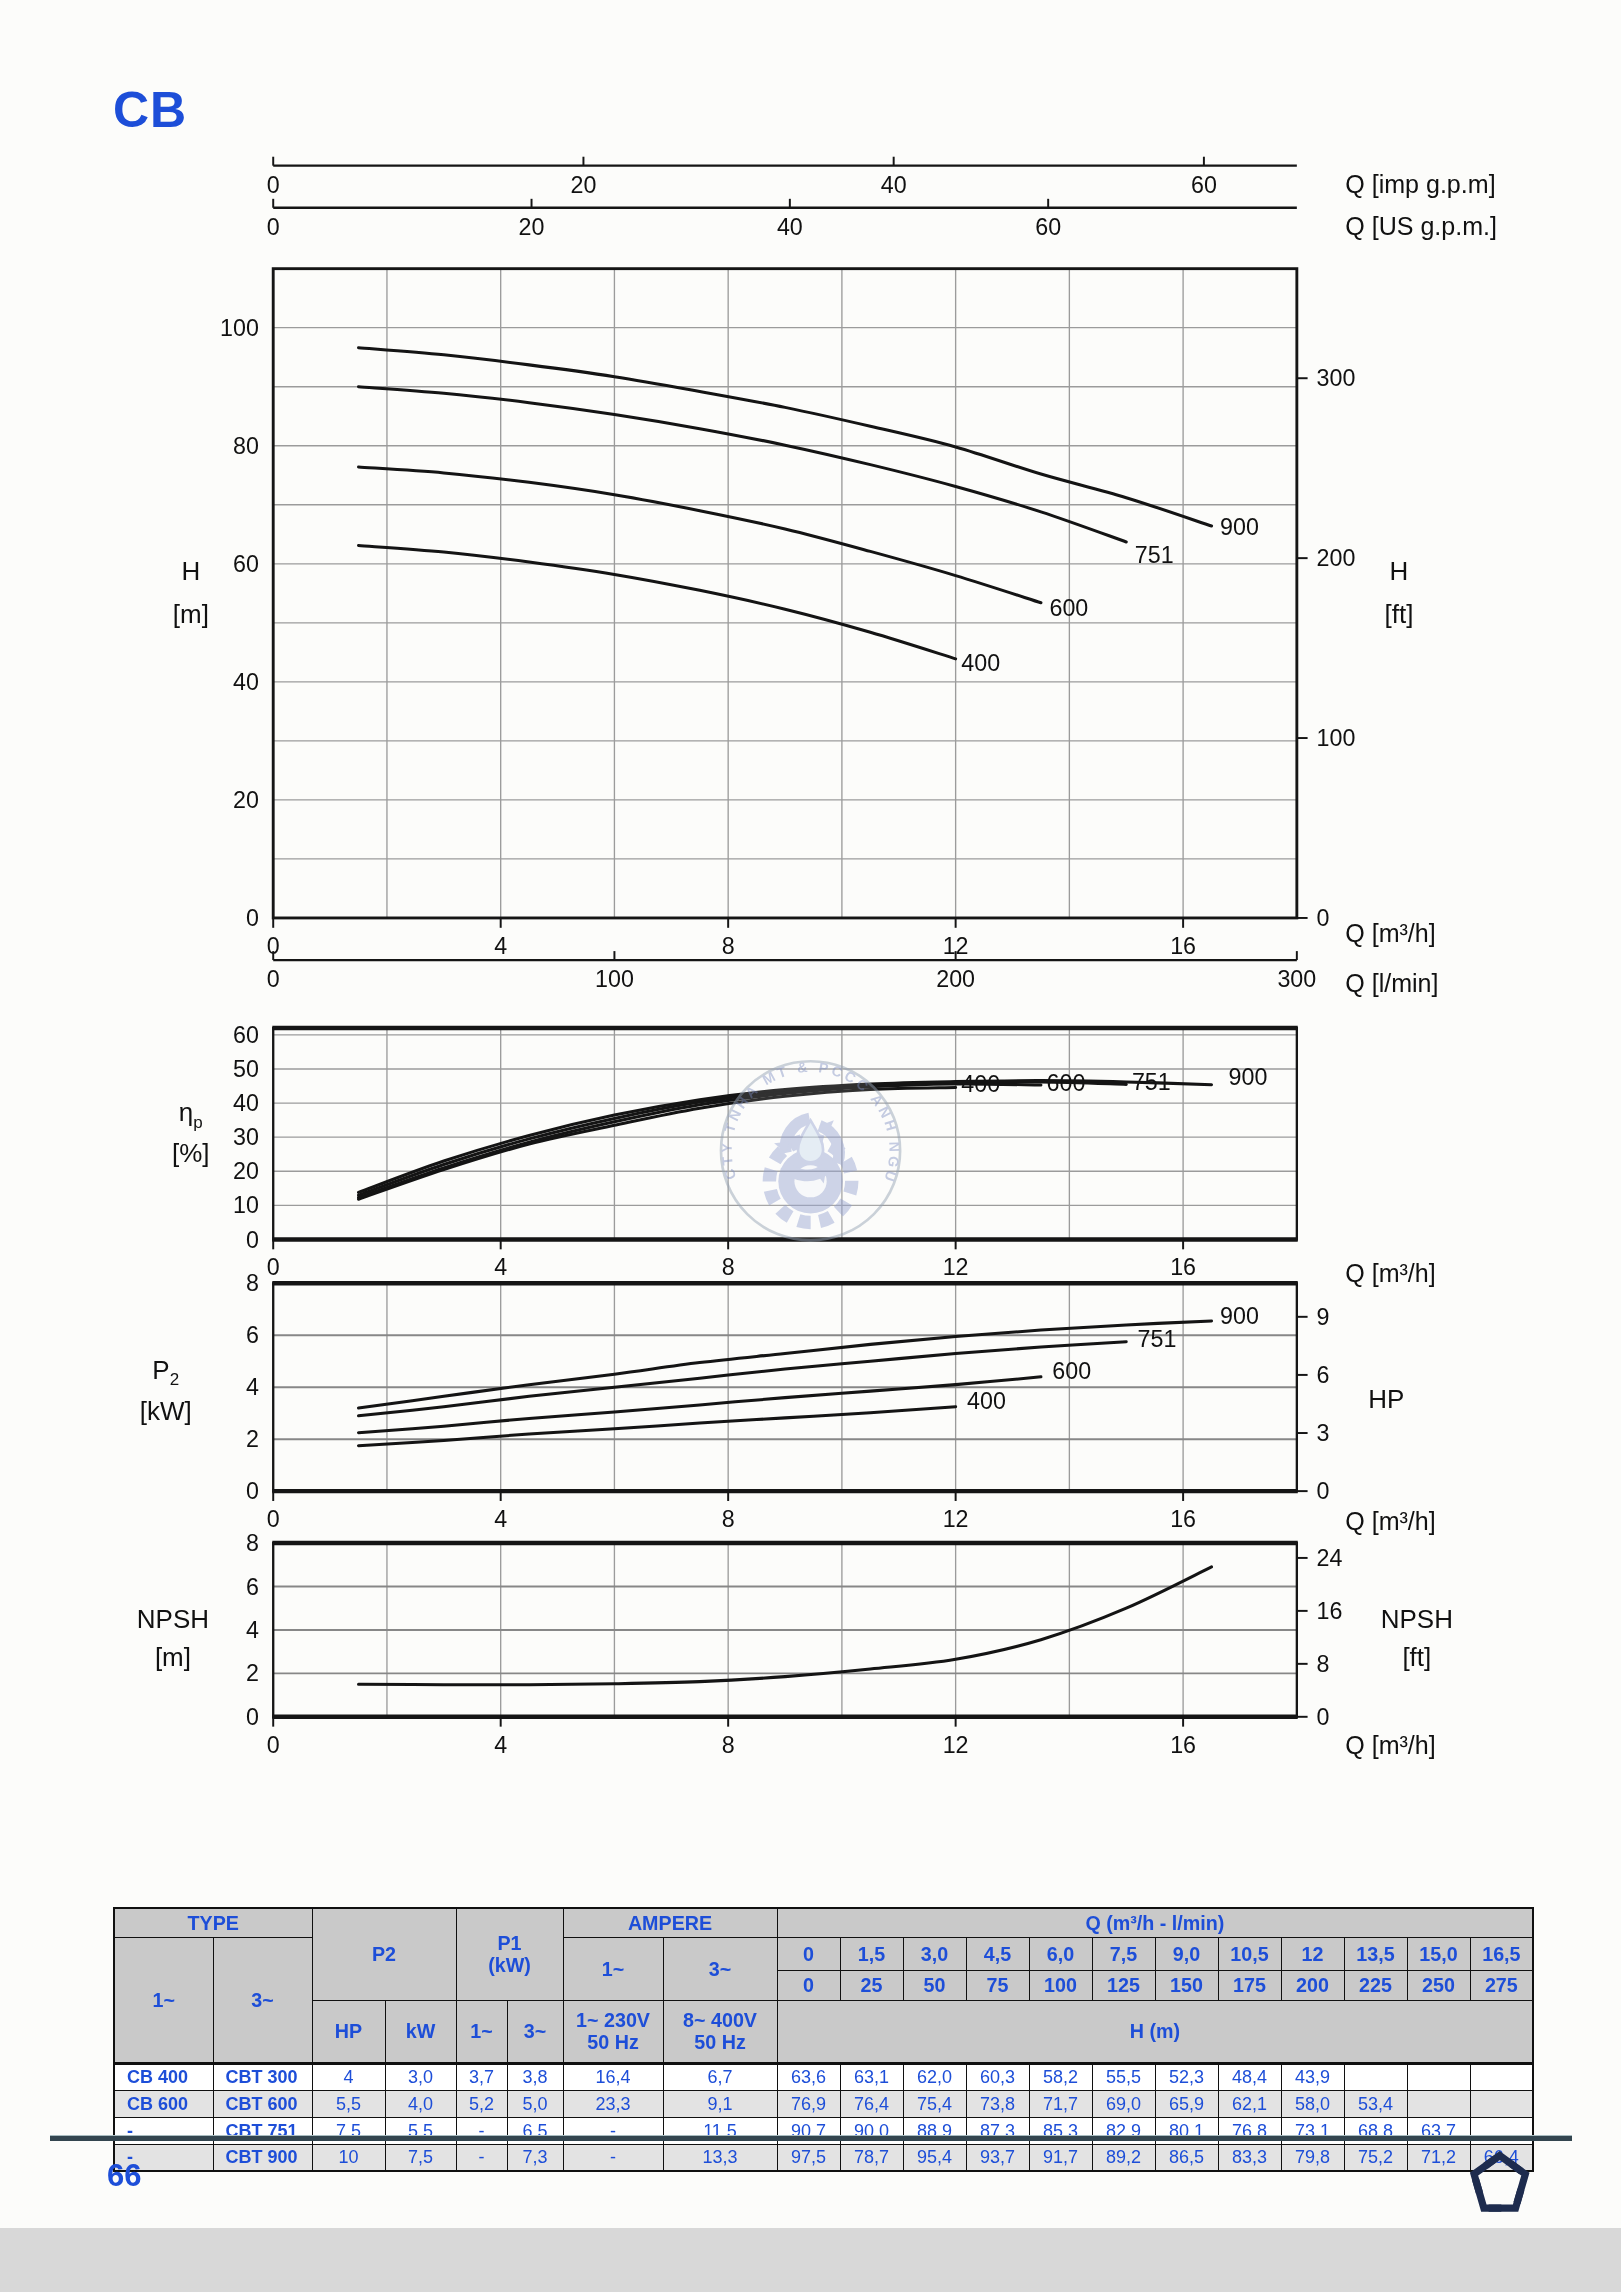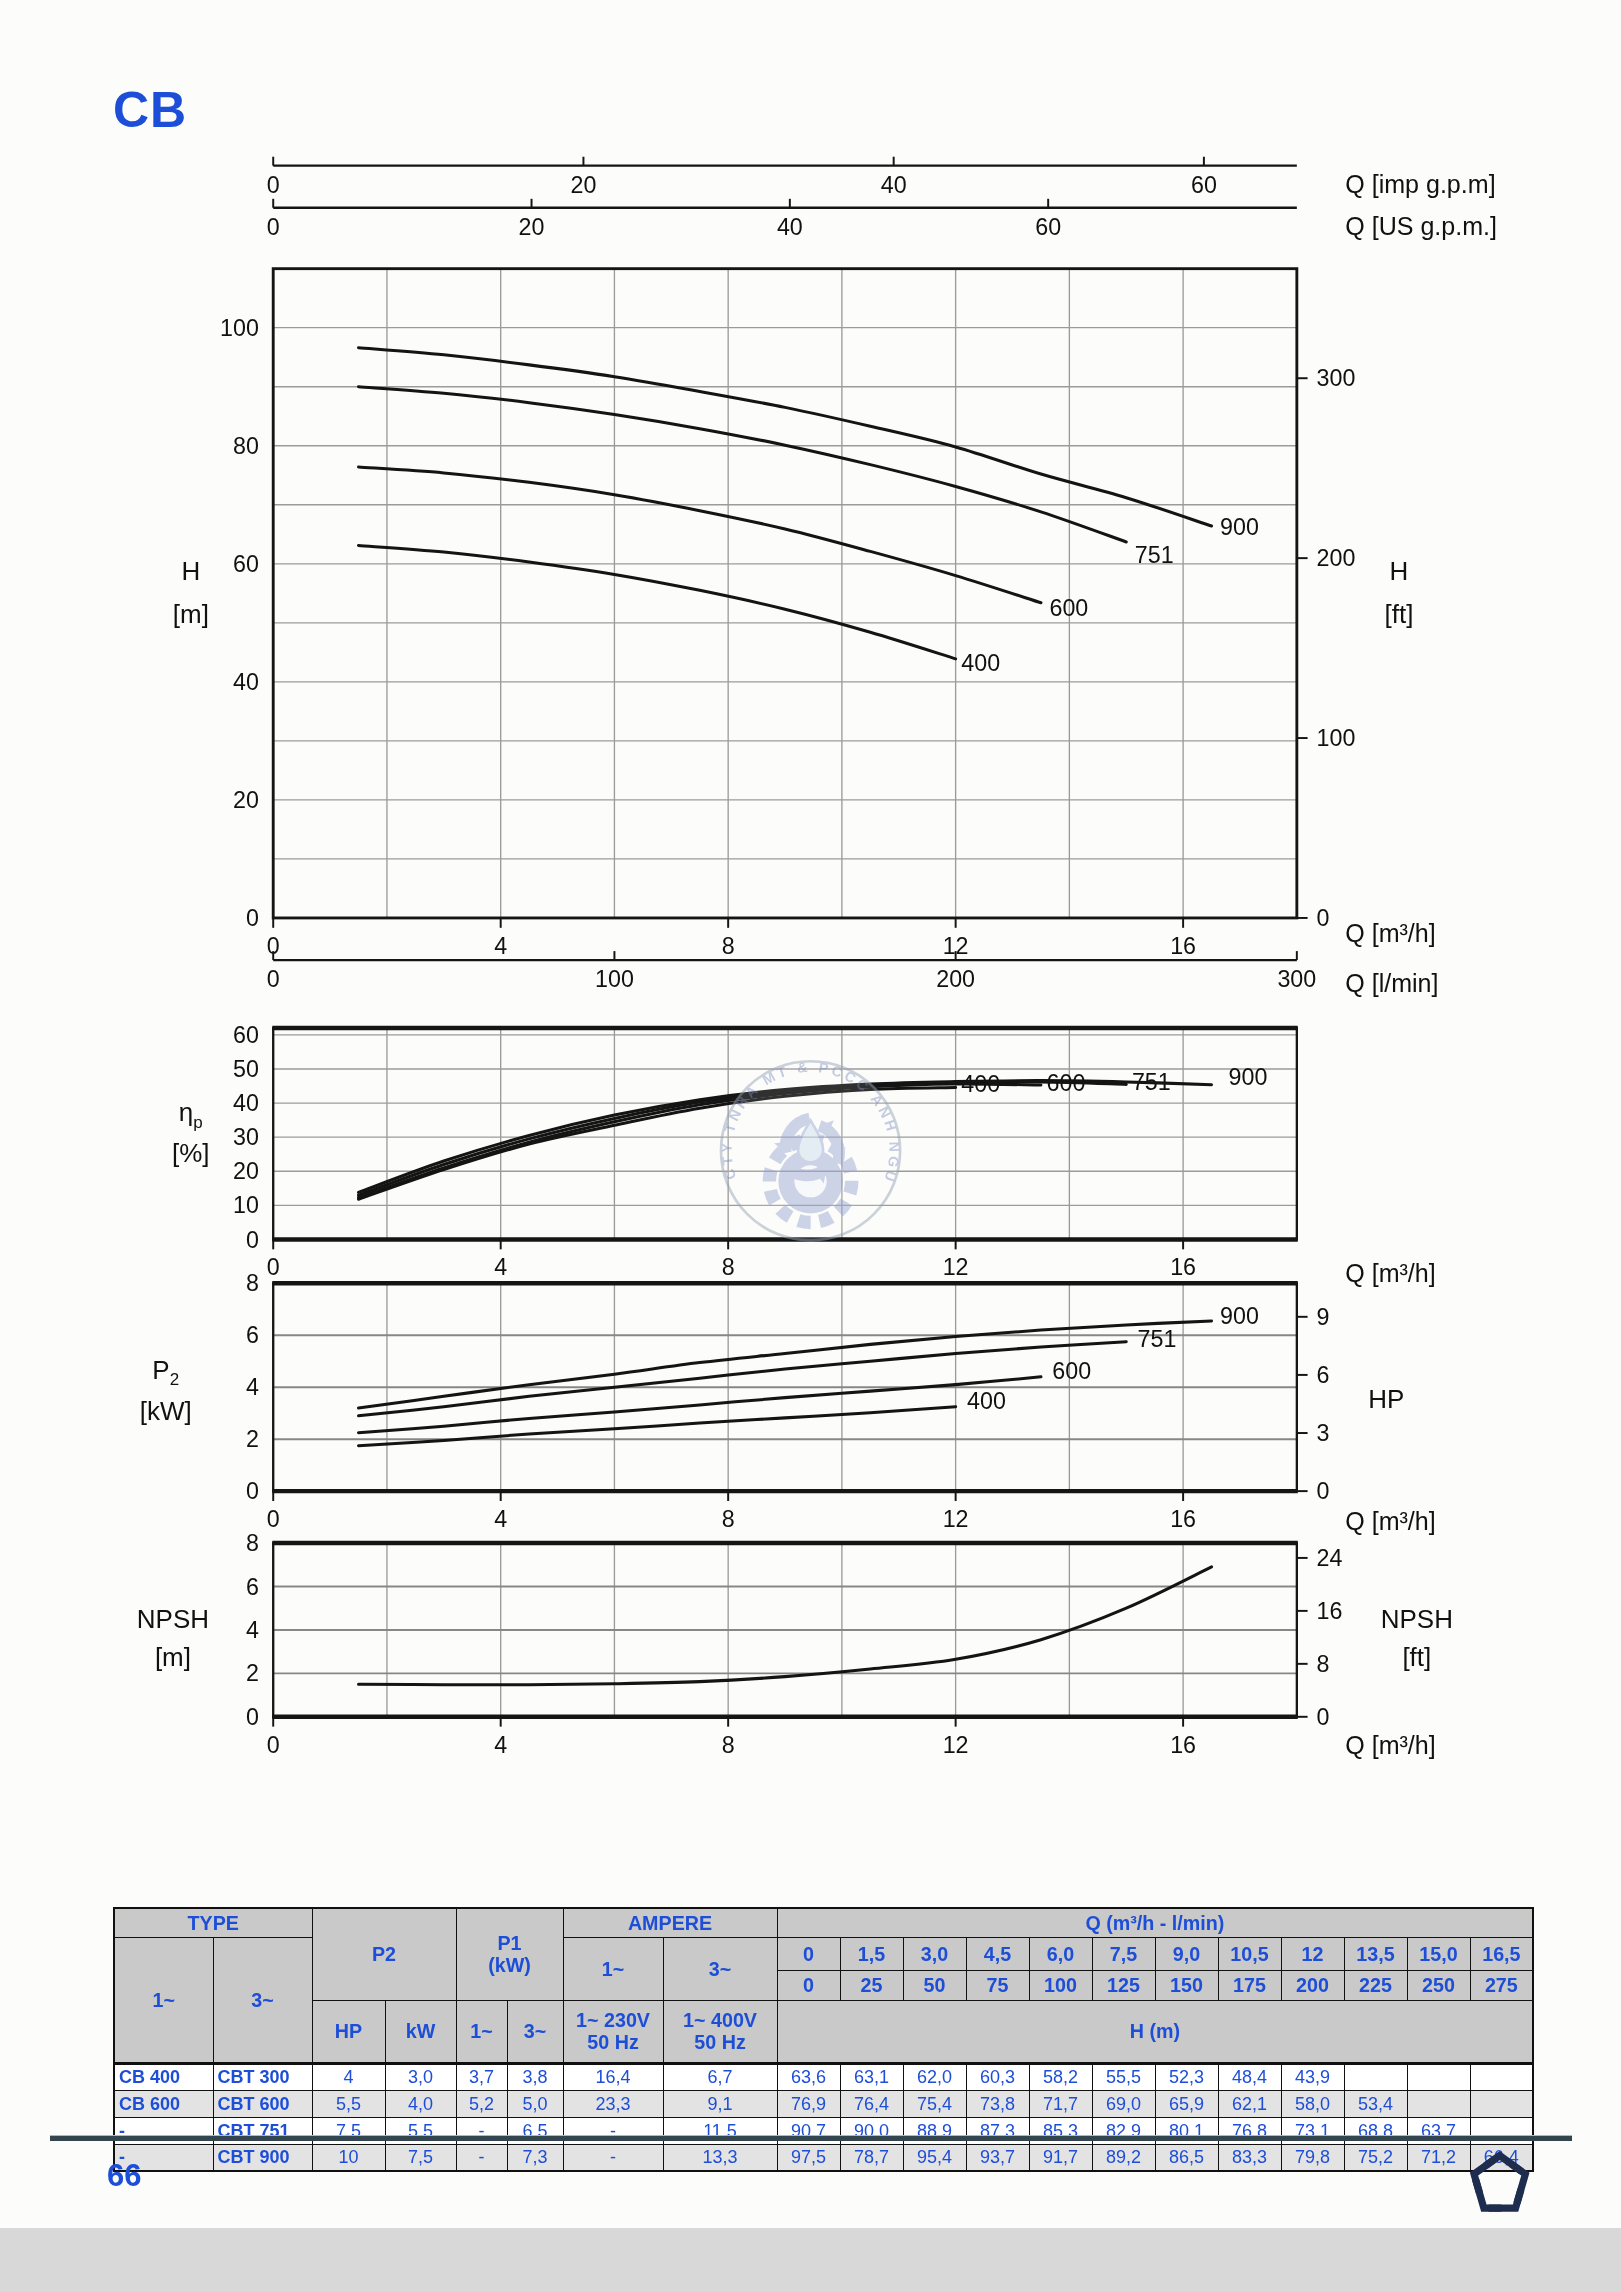--- a/index.html
+++ b/index.html
@@ -7,21 +7,21 @@
         overflow:hidden;font-family:"Liberation Sans",sans-serif;color:#1d4ed8;}
   .cb-title{position:absolute;left:113px;top:81px;font-size:50px;font-weight:700;letter-spacing:0.9px;}
   #charts{position:absolute;left:0;top:0;pointer-events:none;}
   svg{font-family:"Liberation Sans",sans-serif;}
   .spec-table{position:absolute;left:113px;top:1907px;width:1413px;border-collapse:collapse;
               table-layout:fixed;border:2.7px solid #101010;background:#fff;}
   .spec-table th,.spec-table td{border:1.8px solid #101010;text-align:center;vertical-align:middle;
               padding:0;overflow:hidden;line-height:1.12;}
   .spec-table th{background:#c9c9c9;font-size:19.7px;font-weight:700;}
   .spec-table td{font-size:18px;font-weight:400;background:transparent;}
-  .spec-table td.type{text-align:left;padding-left:4px;font-weight:700;}
+  .spec-table td.type{text-align:left;padding-left:12px;font-weight:700;}
   tr.h1{height:29.6px;} tr.h2{height:33px;} tr.h3{height:29.6px;} tr.h4{height:63px;}
   #spec-body tr{height:27px;}
   #spec-body tr:nth-child(even){background:#e3e3e3;}
   #spec-body tr:first-child td{border-top:3.6px solid #101010;}
   .preline{white-space:pre-line;}
   .footer-rule{position:absolute;left:50px;top:2135px;width:1522px;height:5.4px;
                background:#33454f;border-top:1.8px solid #a9bcc0;}
   .page-number{position:absolute;left:107px;top:2158px;font-size:31px;font-weight:700;}
   .brand-logo{position:absolute;left:1470px;top:2151px;}
 </style>
@@ -349,21 +349,21 @@
           <th class="qv">250</th>
           <th class="qv">275</th>
         </tr>
       <tr class="h4">
         <th>HP</th>
         <th>kW</th>
         <th>1~</th>
         <th>3~</th>
         <th class="preline">1~ 230V
 50 Hz</th>
-        <th class="preline">1~ 400V
+        <th class="preline">8~ 400V
 50 Hz</th>
         <th colspan="12">H (m)</th>
       </tr>
     </thead>
     <tbody id="spec-body">
         <tr>
           <td class="type">CB 400</td>
           <td class="type">CBT 300</td>
           <td>4</td>
           <td>3,0</td>

